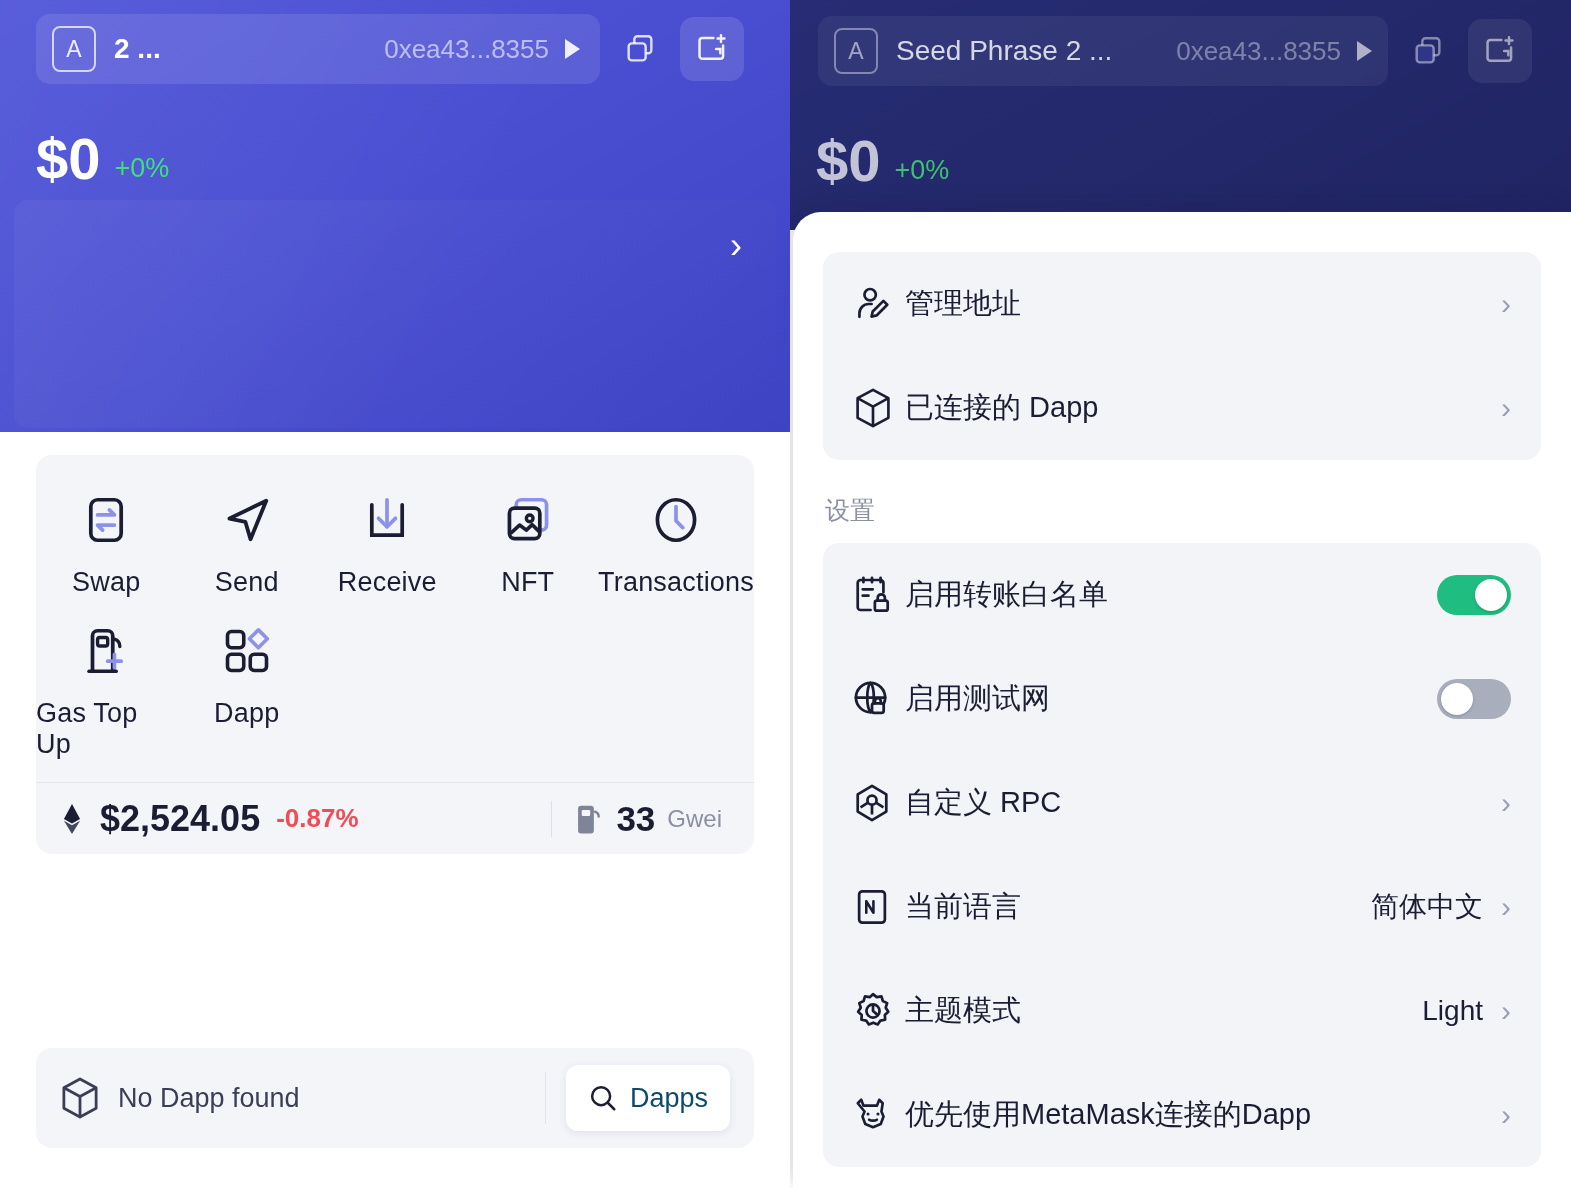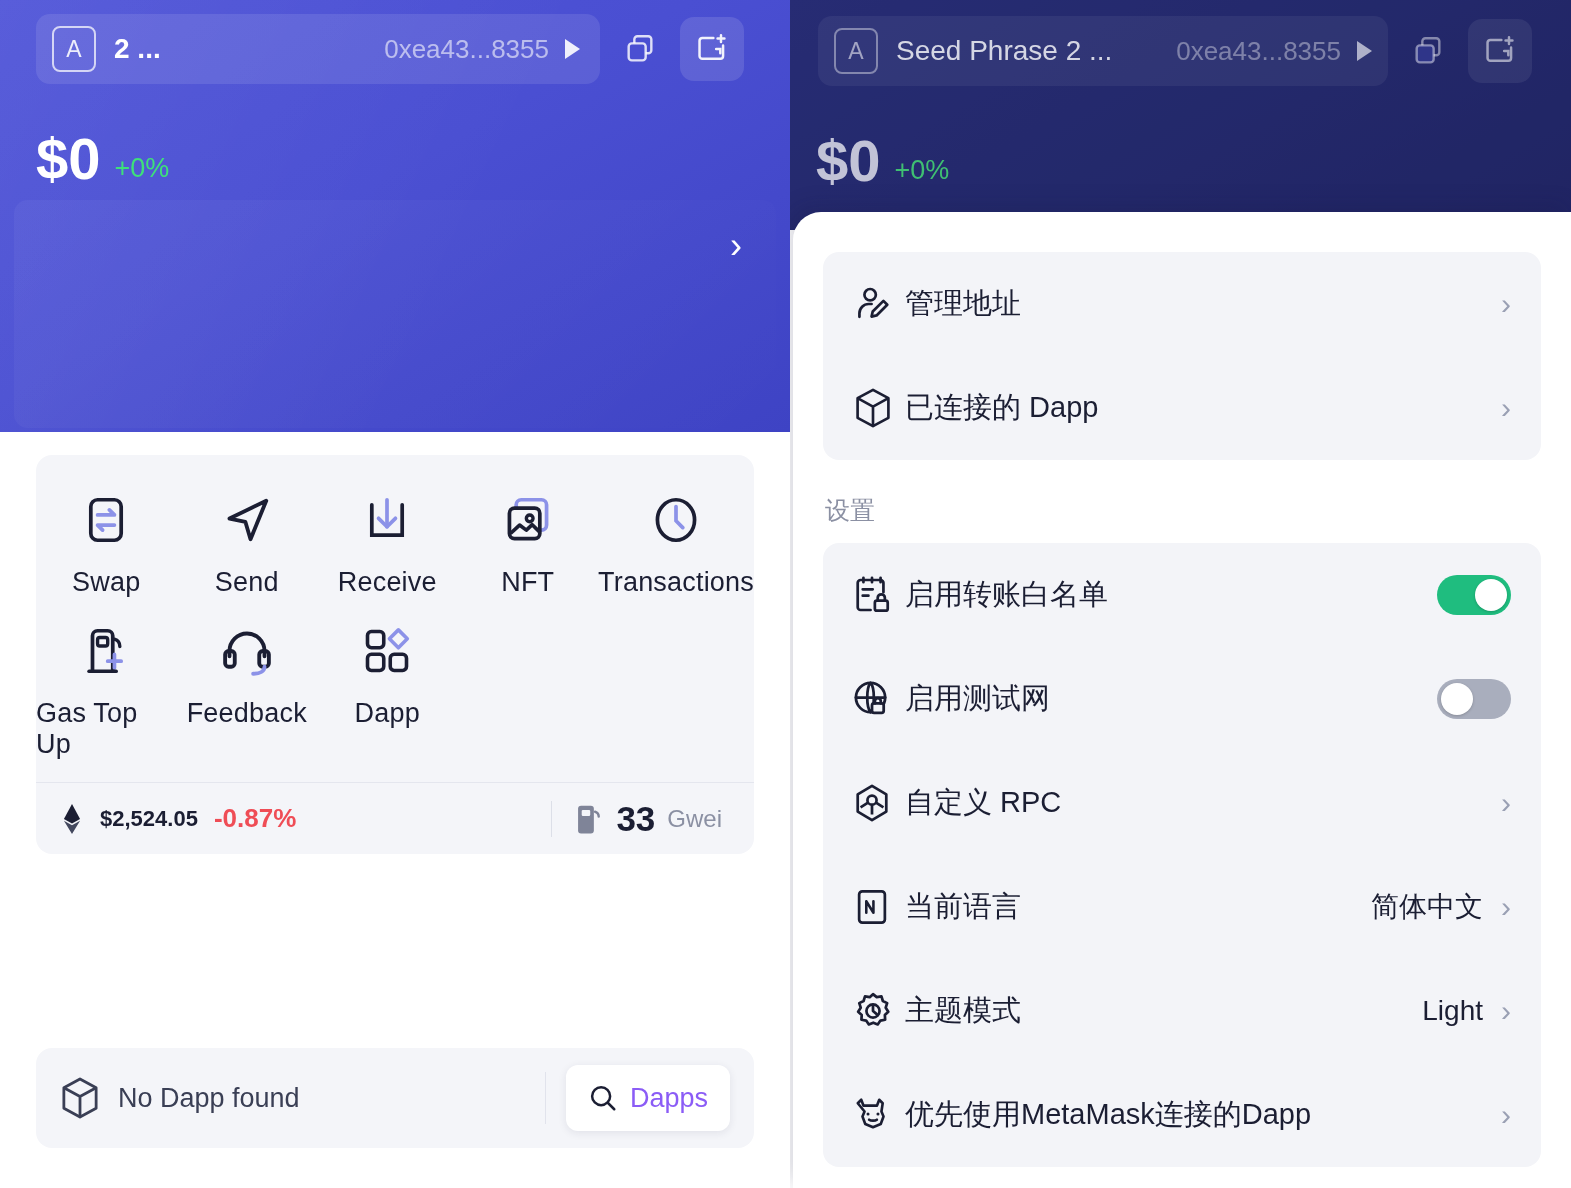--- a/index.html
+++ b/index.html
@@ -112,21 +112,21 @@
   .action-ico { height: 62px; display: flex; align-items: center; justify-content: center; }
   .action-label { font-size: 27px; color: #1b1e33; font-weight: 500; letter-spacing: .2px; }
 
   .price-bar {
     border-top: 1px solid #e4e6ee;
     height: 72px;
     display: flex; align-items: center;
     padding: 0 24px;
   }
   .price-left { display: flex; align-items: center; gap: 16px; }
-  .price-val { font-size: 22px; font-weight: 700; color: #1b1e33; }
+  .price-val { font-size: 36px; font-weight: 700; color: #1b1e33; }
   .price-chg { font-size: 26px; font-weight: 600; color: #ef4d56; }
   .price-sep { width: 1px; height: 36px; background: #dcdfe8; margin-left: auto; margin-right: 22px; }
   .gas-wrap { display: flex; align-items: center; gap: 12px; padding-right: 8px; }
   .gas-val { font-size: 35px; font-weight: 700; color: #1b1e33; }
   .gas-unit { font-size: 24px; font-weight: 400; color: #8b90a3; }
 
   .dapp-bar {
     position: absolute; left: 36px; top: 1048px;
     width: 718px; height: 100px;
     background: #f4f5f9; border-radius: 16px;
@@ -135,21 +135,21 @@
   .dapp-left { display: flex; align-items: center; gap: 18px; }
   .dapp-text { font-size: 27px; color: #3a3f55; font-weight: 400; }
   .dapp-sep { width: 1px; height: 52px; background: #e1e3ec; margin-left: auto; }
   .dapps-btn {
     margin-left: 20px;
     background: #ffffff; border-radius: 12px;
     height: 66px; padding: 0 22px;
     display: flex; align-items: center; gap: 12px;
     box-shadow: 0 2px 8px rgba(30,35,70,0.09);
   }
-  .dapps-btn-label { font-size: 27px; font-weight: 500; color: #8b5cf6; }
+  .dapps-btn-label { font-size: 27px; font-weight: 500; color: #0c4a6e; }
 
   
   .panel-right {
     position: relative;
     width: 781px; height: 1188px;
     overflow: hidden;
     flex: 0 0 781px;
     background: #ffffff;
   }
   .hero-dim {
@@ -335,31 +335,20 @@
               <rect x="11" y="8" width="6" height="5" rx="1.3" stroke="#1b1e33" stroke-width="2"></rect>
               <path d="M21 9c2 .6 3.2 2.3 3.2 4.4" stroke="#1b1e33" stroke-width="2" stroke-linecap="round"></path>
               <path d="M21 18v8M17 22h8" stroke="#8c92e8" stroke-width="2.2" stroke-linecap="round"></path>
               <path d="M6 28h16" stroke="#1b1e33" stroke-width="2.2" stroke-linecap="round"></path>
             </svg>
           </div>
           <div class="action-label">Gas Top Up</div>
         </div>
 
 
-        <div class="action-item">
-          <div class="action-ico">
-            <svg width="56" height="56" viewBox="0 0 32 32" fill="none">
-              <path d="M6 19v-3a10 10 0 0 1 20 0v3" stroke="#1b1e33" stroke-width="2.2" stroke-linecap="round"></path>
-              <rect x="3.5" y="16" width="5.5" height="9" rx="2" stroke="#1b1e33" stroke-width="2.2"></rect>
-              <rect x="23" y="16" width="5.5" height="9" rx="2" stroke="#1b1e33" stroke-width="2.2"></rect>
-              <path d="M26 25c0 2.6-2.6 4-6.5 4" stroke="#8c92e8" stroke-width="2.2" stroke-linecap="round"></path>
-            </svg>
-          </div>
-          <div class="action-label">Feedback</div>
-        </div>
 
         <div class="action-item">
           <div class="action-ico">
             <svg width="52" height="52" viewBox="0 0 32 32" fill="none">
               <rect x="4" y="4" width="10" height="10" rx="2.4" stroke="#1b1e33" stroke-width="2.2"></rect>
               <rect x="4" y="18" width="10" height="10" rx="2.4" stroke="#1b1e33" stroke-width="2.2"></rect>
               <rect x="18" y="18" width="10" height="10" rx="2.4" stroke="#1b1e33" stroke-width="2.2"></rect>
               <path d="M23 3l5.5 5.5L23 14l-5.5-5.5L23 3Z" stroke="#8c92e8" stroke-width="2.2" stroke-linejoin="round"></path>
             </svg>
           </div>

